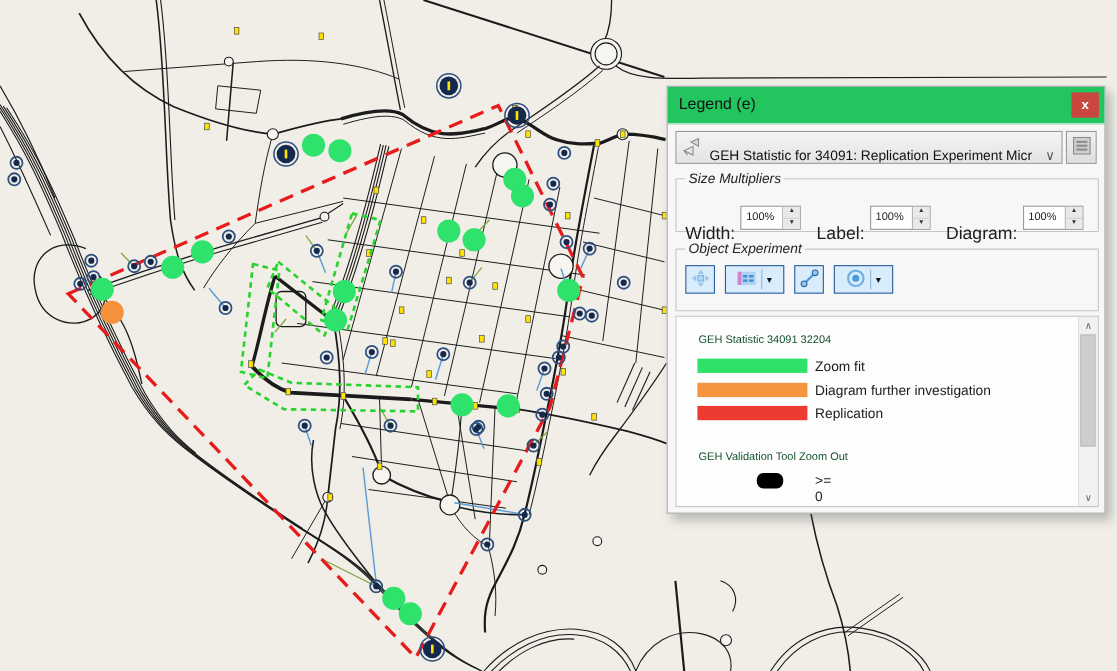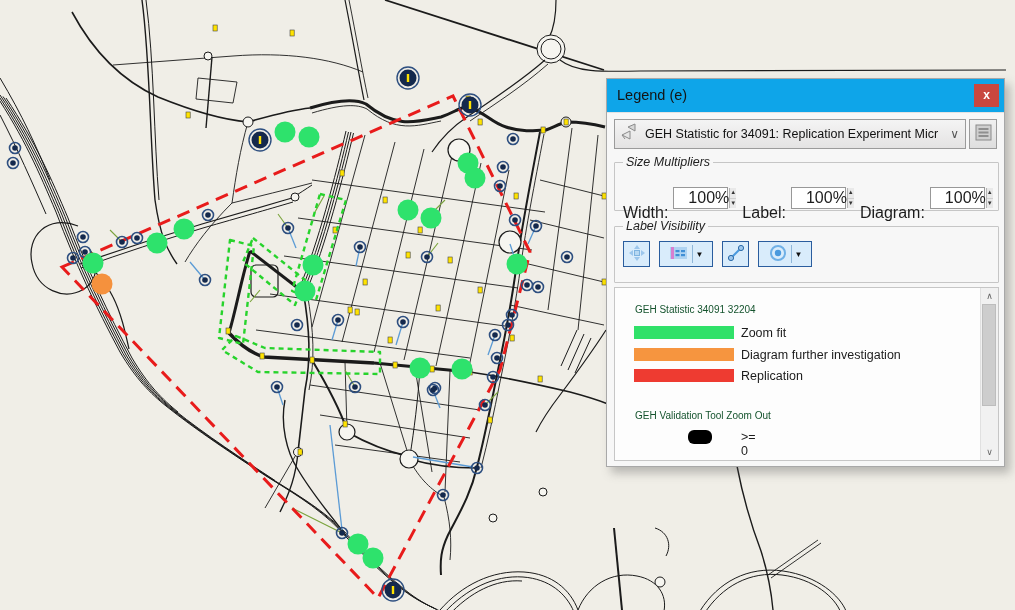--- a/index.html
+++ b/index.html
@@ -15,33 +15,33 @@
   .road{fill:none;stroke:#1b1b1b;}
   .node{fill:#f6f5f0;stroke:#1b1b1b;}
   
   #legend-panel{
     position:absolute;left:606px;top:78px;width:399px;height:389px;
     background:#f7f7f7;border:1px solid #a8a8a8;box-sizing:border-box;
     box-shadow:5px 6px 9px rgba(80,80,80,.35);
     font-size:13px;color:#1c1c1c;
   }
   #panel-header{
-    position:absolute;left:0;top:0;right:0;height:33px;background:#0ea5e9;
+    position:absolute;left:0;top:0;right:0;height:33px;background:#22c55e;
     border-bottom:1px solid #e2e2e2;
   }
   #panel-title{position:absolute;left:10px;top:8px;font-size:14.5px;color:#141414;}
   #close-btn{
     position:absolute;right:5px;top:5px;width:25px;height:23px;background:#c9473f;
     color:#fff;font-size:12px;font-weight:bold;text-align:center;line-height:23px;
     cursor:pointer;
   }
   .combo{
     position:absolute;left:7px;top:40px;width:352px;height:30px;box-sizing:border-box;
     border:1px solid #9b9b9b;background:linear-gradient(#f4f4f4,#e4e3e3);
-    display:flex;align-items:center;padding:0 6px 0 4px;
+    display:flex;align-items:flex-end;padding:0 6px 0 4px;
   }
   .combo .combo-text{flex:1;font-size:12.5px;color:#111;white-space:nowrap;overflow:hidden;}
   .combo .chev{color:#555;font-size:12px;margin-left:4px;}
   #layer-menu-btn{
     position:absolute;right:7px;top:40px;width:28px;height:30px;box-sizing:border-box;
     border:1px solid #9b9b9b;background:linear-gradient(#f0f0f0,#dedede);
     display:flex;align-items:center;justify-content:center;
   }
   fieldset{
     position:absolute;left:7px;box-sizing:border-box;margin:0;
@@ -50,21 +50,21 @@
   }
   fieldset legend{font-size:12.5px;color:#222;padding:0 3px;font-style:italic;}
   #size-group{top:76px;width:385px;height:56px;}
   #vis-group{top:140px;width:385px;height:64px;}
   .spin-row{display:flex;align-items:center;margin-top:3px;}
   .spin-label{font-size:16px;margin-right:5px;margin-top:30px;}
   .spinbox{
     width:55px;height:22px;border:1px solid #989898;background:#fff;
     display:flex;align-items:stretch;margin-right:14px;box-sizing:border-box;
   }
-  .spin-val{flex:1;font-size:16px;line-height:20px;padding-left:4px;margin-left:10px;}
+  .spin-val{flex:1;font-size:10px;line-height:20px;padding-left:4px;}
   .spin-btns{width:15px;border-left:1px solid #b5b5b5;display:flex;flex-direction:column;}
   .spin-btns div{flex:1;background:#e9e9e9;font-size:6px;line-height:9px;text-align:center;color:#333;border-bottom:1px solid #cfcfcf;}
   .spin-btns div:last-child{border-bottom:none;}
   .vis-row{display:flex;align-items:center;margin-top:6px;gap:9px;}
   .vis-btn{
     height:26px;box-sizing:border-box;border:1px solid #2a5d9e;background:#d9ecfb;
     display:flex;align-items:center;justify-content:center;padding:0 3px;
   }
   .vis-btn .sep{width:1px;height:18px;background:#8fb6d8;margin:0 3px;}
   .vis-btn .dd{font-size:8px;color:#111;}
@@ -448,21 +448,21 @@
         <span class="spin-val">100%</span>
         <span class="spin-btns">
             <div>▲</div>
             <div>▼</div>
           </span>
       </div>
     </div>
   </fieldset>
 
   <fieldset id="vis-group">
-    <legend>Label Visibility</legend>
+    <legend>Object Experiment</legend>
     <div class="vis-row">
       <div class="vis-btn" style="width:27px;">
         <span>
           <svg width="18" height="18" viewBox="0 0 18 18">
             <path d="M9,1 L12,5 L6,5 Z" fill="#9cc6ec"></path>
             <path d="M9,17 L12,13 L6,13 Z" fill="#9cc6ec"></path>
             <path d="M1,9 L5,6 L5,12 Z" fill="#9cc6ec"></path>
             <path d="M17,9 L13,6 L13,12 Z" fill="#9cc6ec"></path>
             <rect x="6.5" y="6.5" width="5" height="5" fill="#b7d8f2" stroke="#7fb4e0"></rect>
           </svg>

